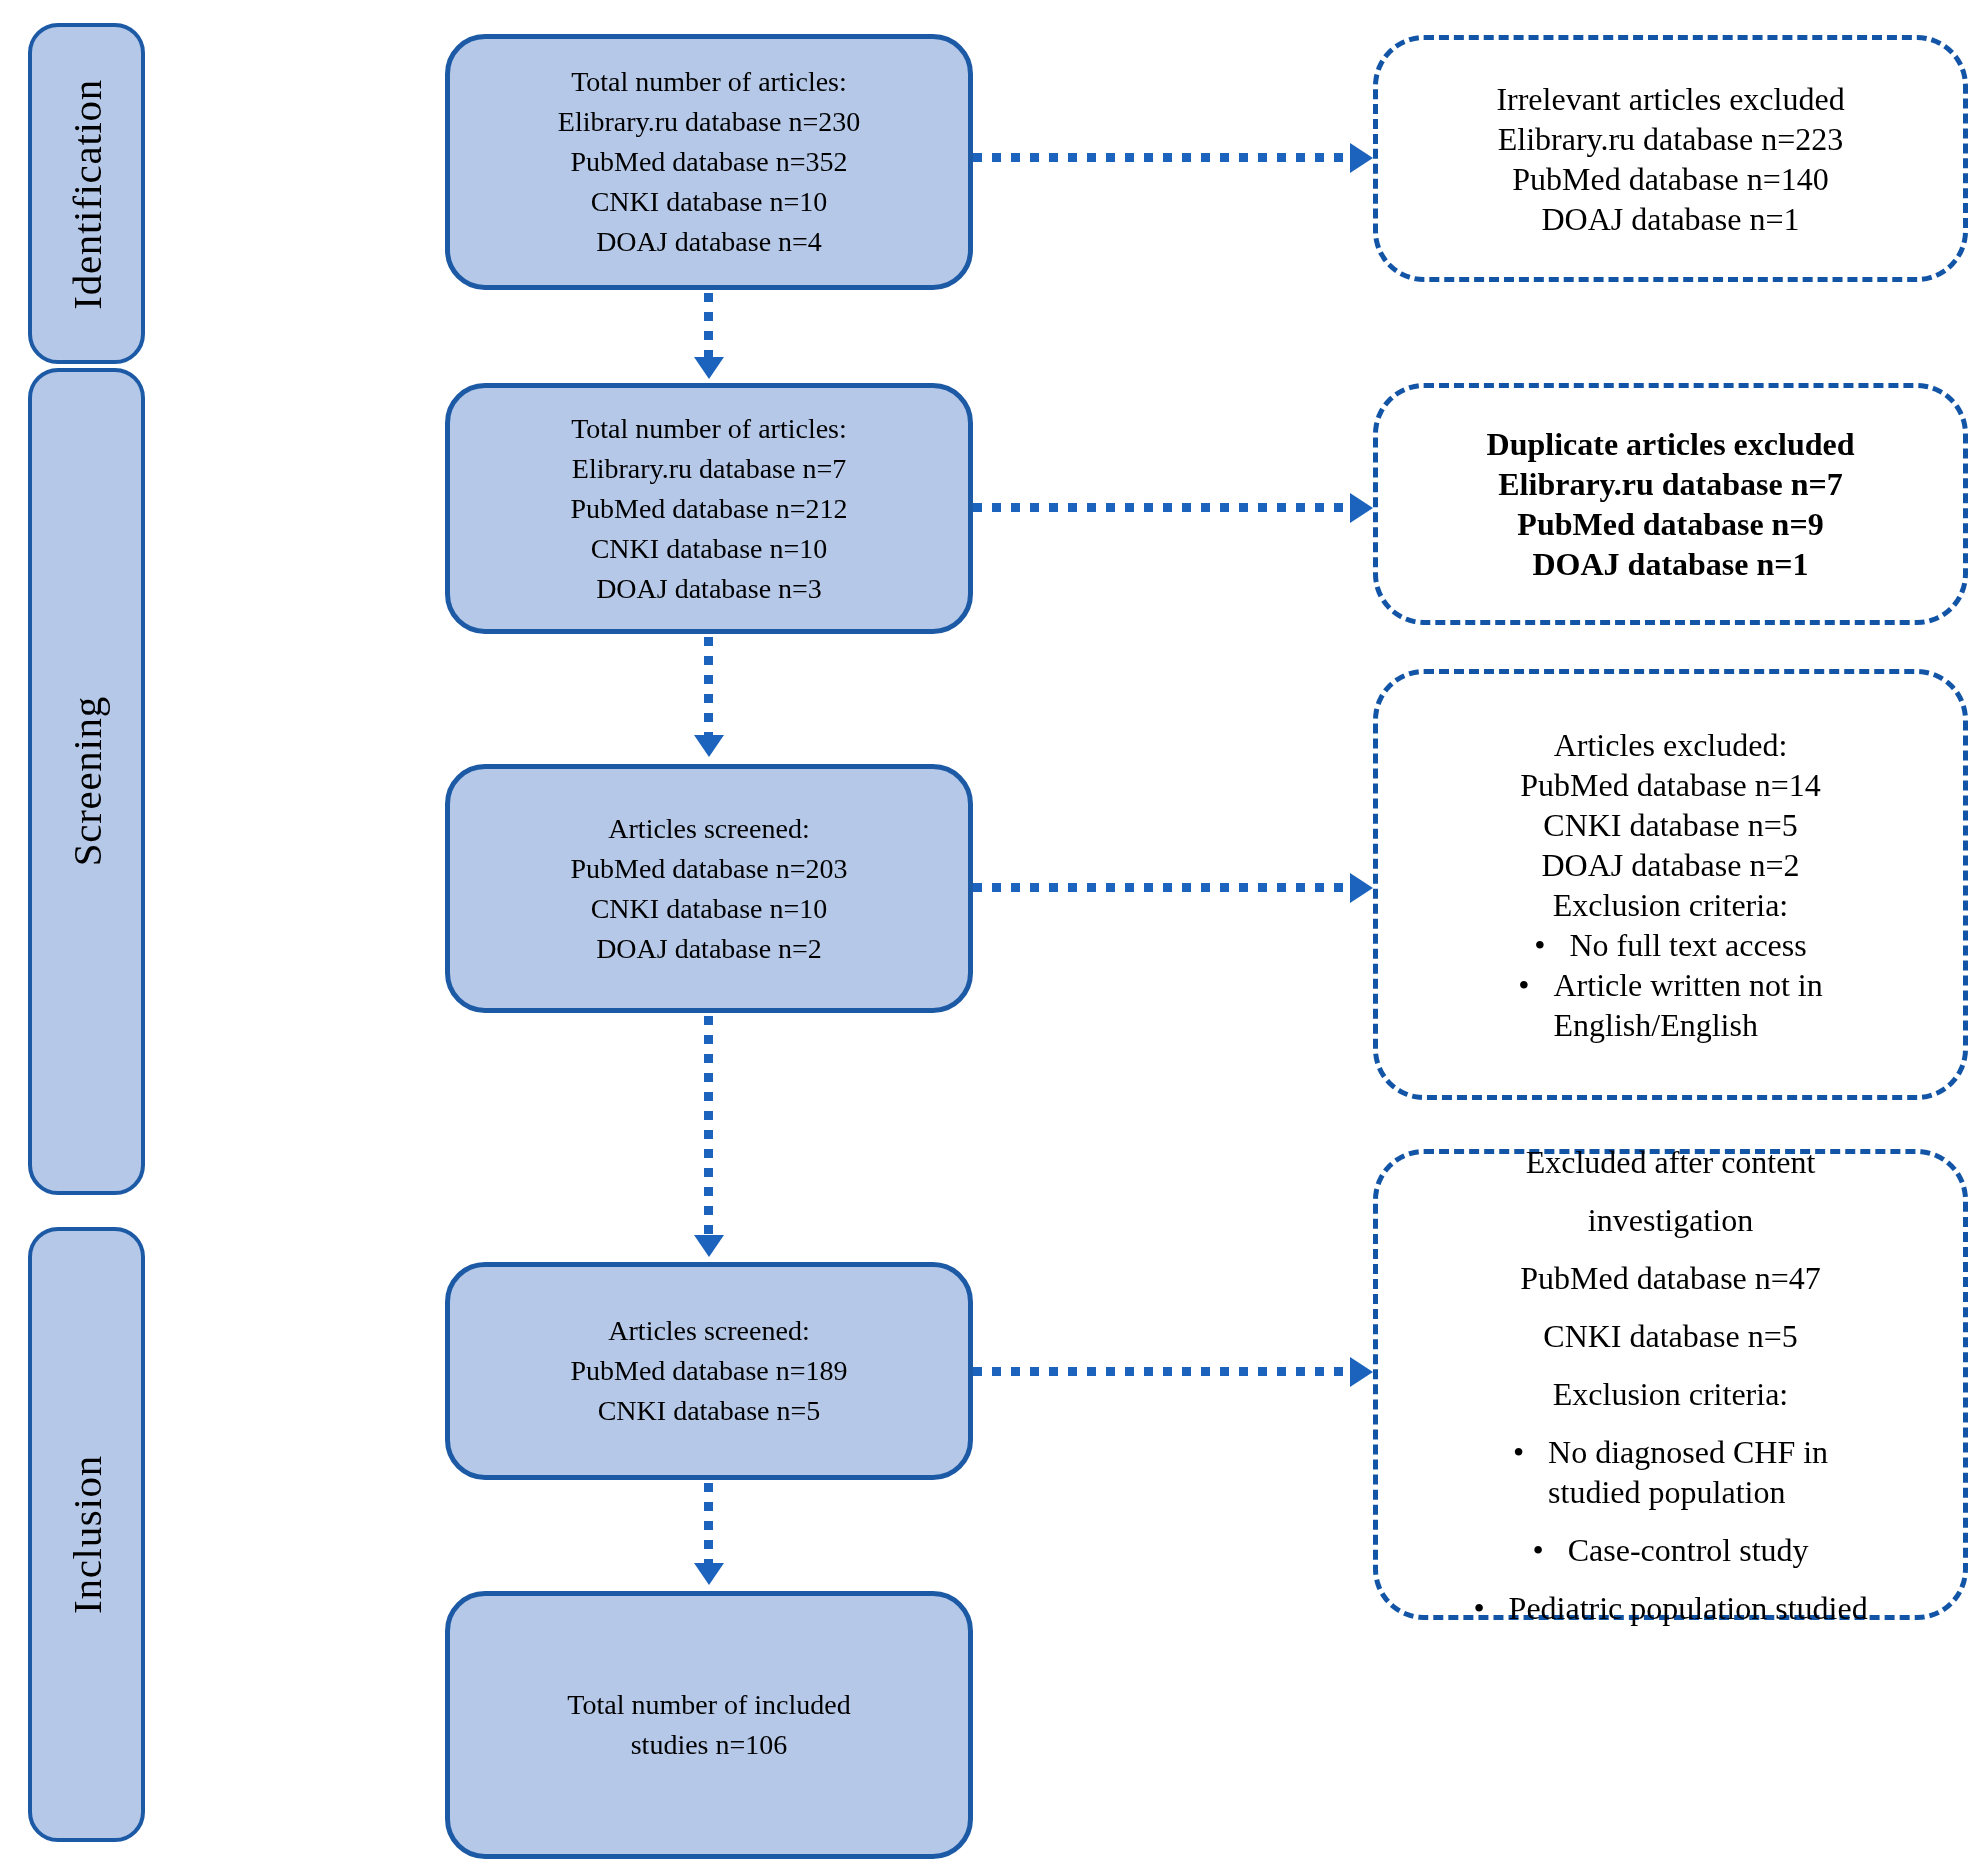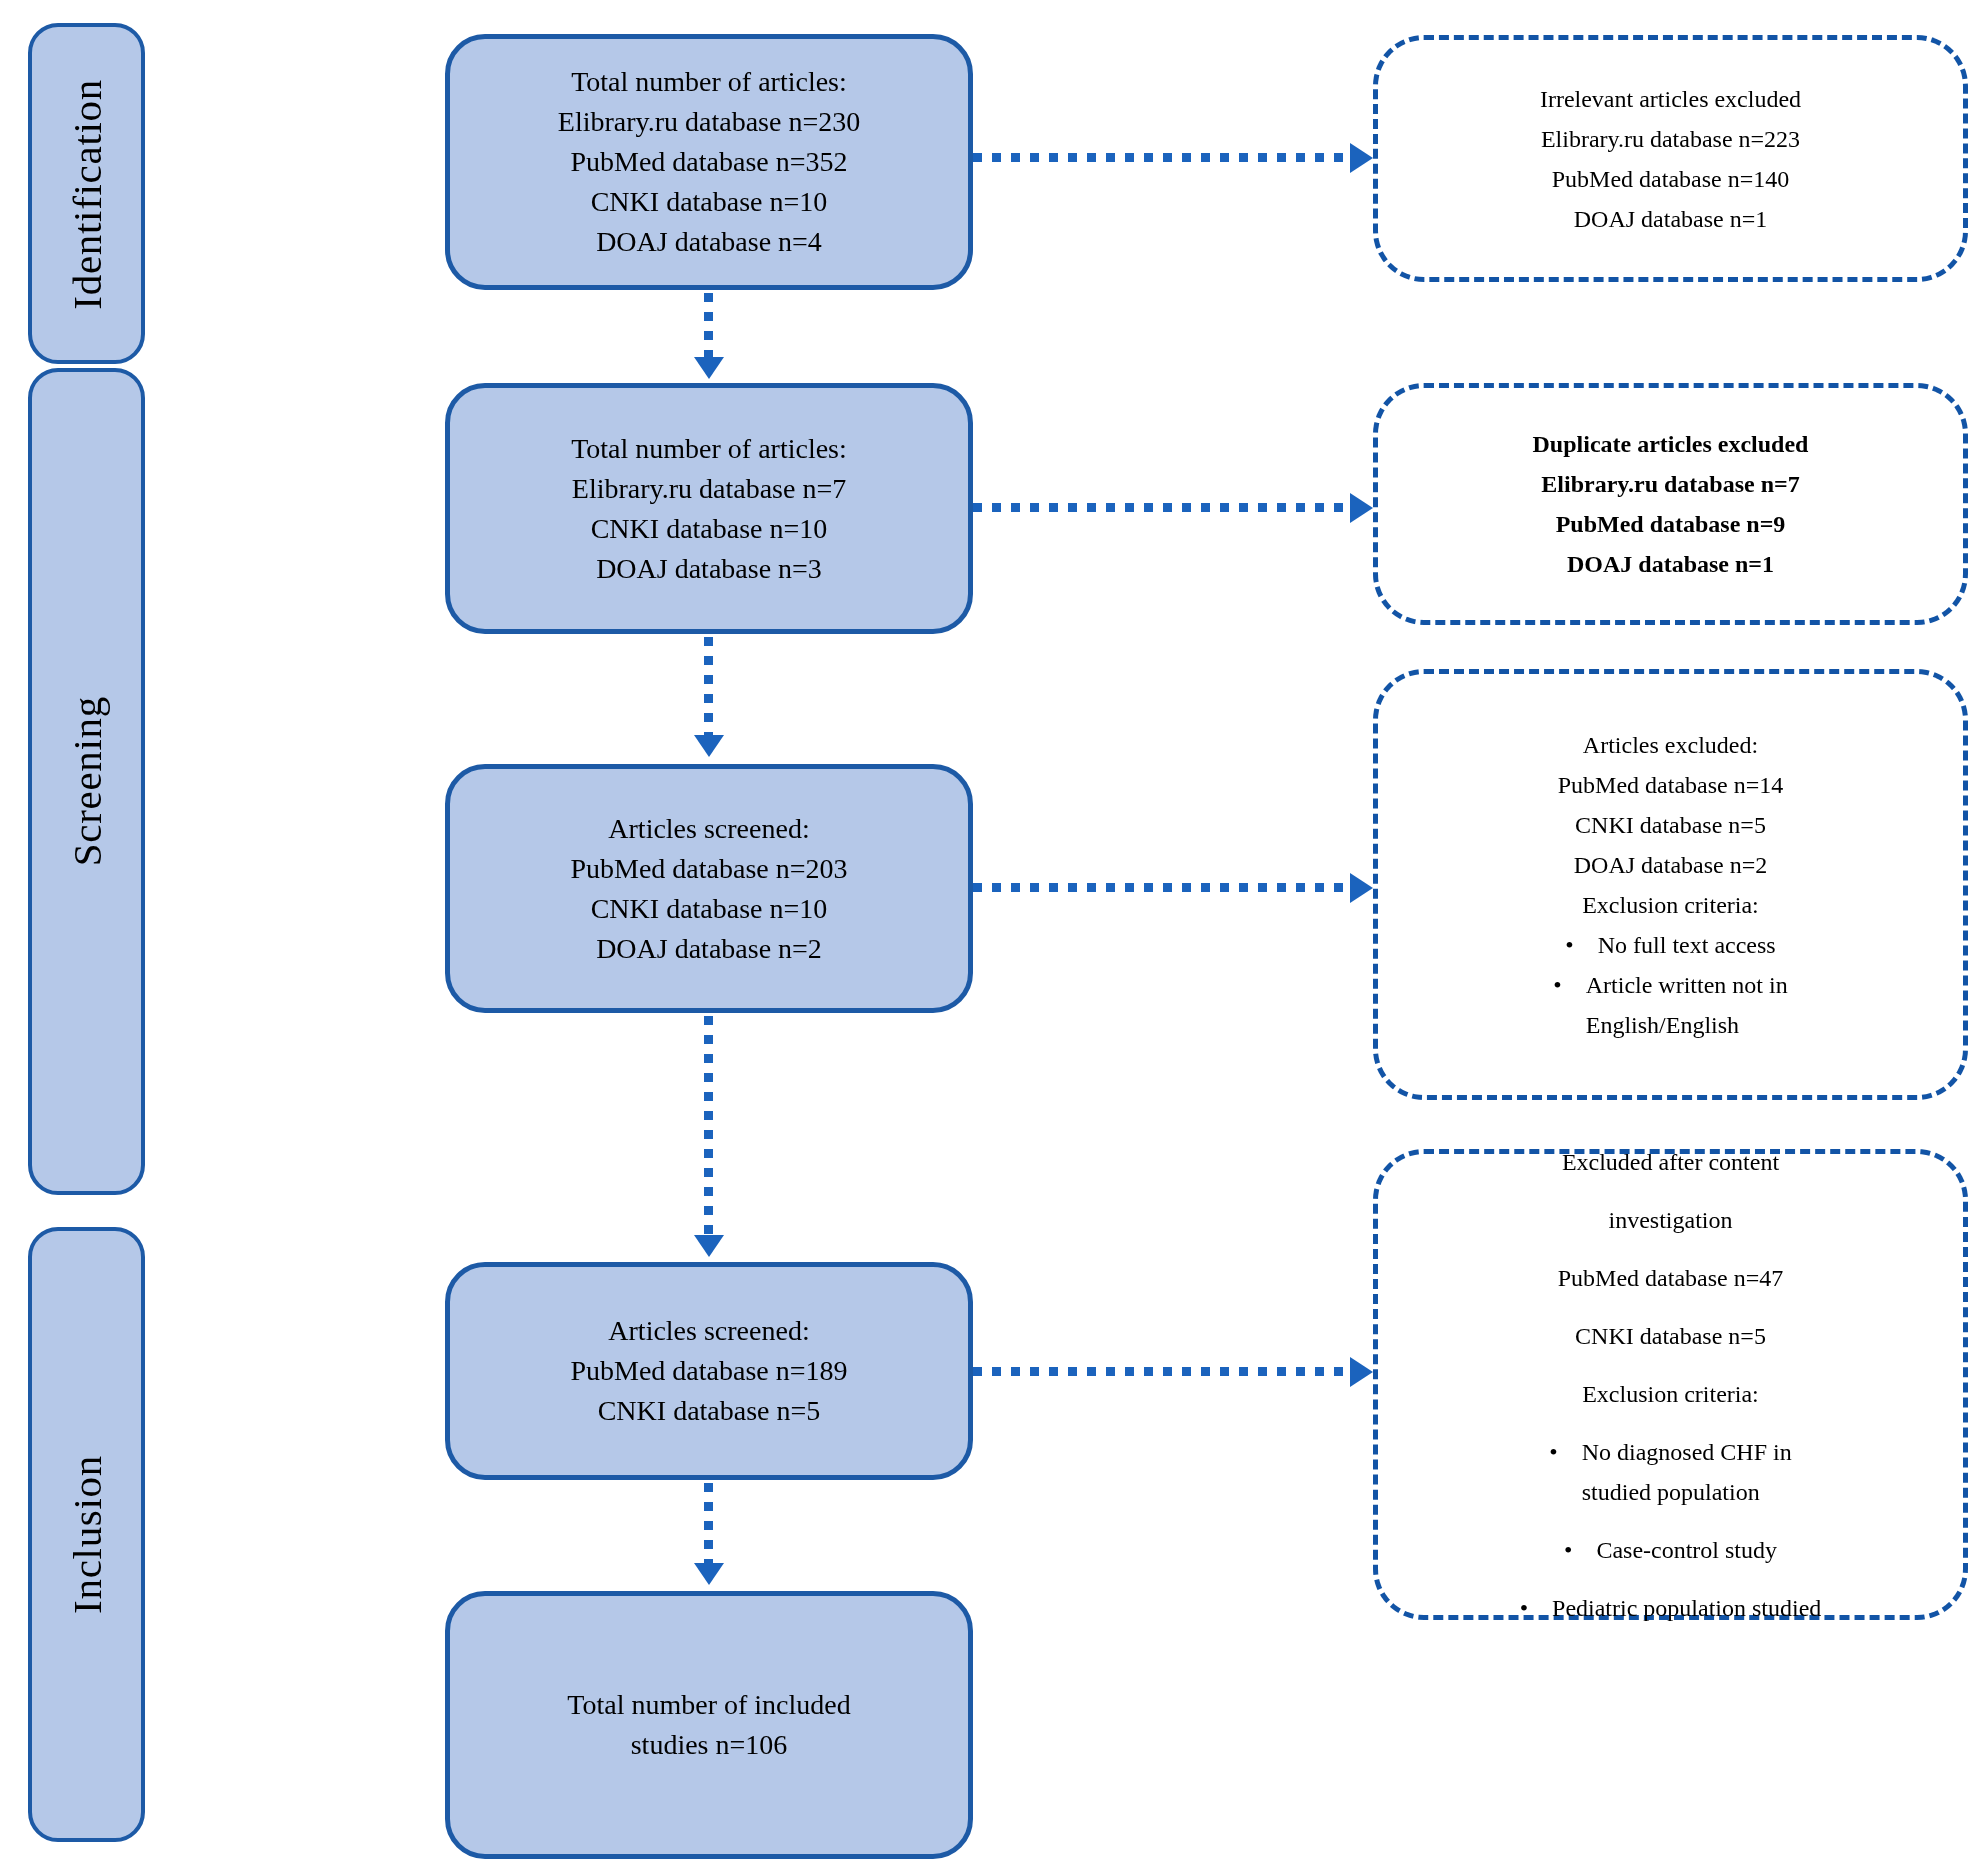--- a/index.html
+++ b/index.html
@@ -48,21 +48,21 @@
   }
   
   .dbox{
     position:absolute;left:1373px;width:595px;
     background:#ffffff;
     border:5.7px dashed var(--dashed-border);
     border-radius:51px;
     box-sizing:border-box;
     display:flex;flex-direction:column;justify-content:center;align-items:center;
     text-align:center;
-    font-size:24px;line-height:40px;
+    font-size:32px;line-height:40px;
     padding:8.5px 25.5px;
   }
   .line{width:100%;}
   .bullet-row{
     display:flex;justify-content:center;align-items:flex-start;
     gap:24px;width:100%;
   }
   .bullet{line-height:40px;}
   .bullet-text{white-space:pre-line;text-align:left;}
   
@@ -108,20 +108,21 @@
     <div class="line">Total number of articles:</div>
     <div class="line">Elibrary.ru database n=230</div>
     <div class="line">PubMed database n=352</div>
     <div class="line">CNKI database n=10</div>
     <div class="line">DOAJ database n=4</div>
   </div>
 
   <div class="mbox" style="top:383px;height:251px;">
     <div class="line">Total number of articles:</div>
     <div class="line">Elibrary.ru database n=7</div>
+    <div class="line">PubMed database n=212</div>
     <div class="line">CNKI database n=10</div>
     <div class="line">DOAJ database n=3</div>
   </div>
 
   <div class="mbox" style="top:764px;height:249px;">
     <div class="line">Articles screened:</div>
     <div class="line">PubMed database n=203</div>
     <div class="line">CNKI database n=10</div>
     <div class="line">DOAJ database n=2</div>
   </div>

